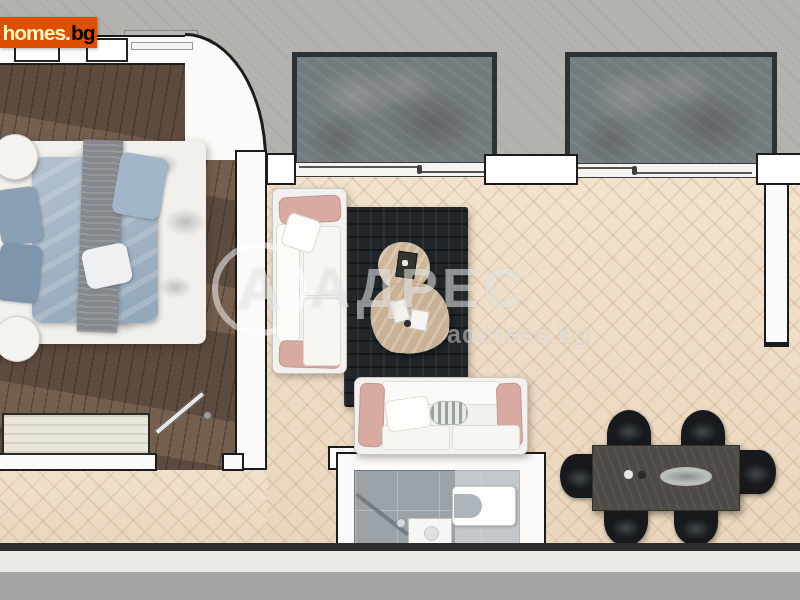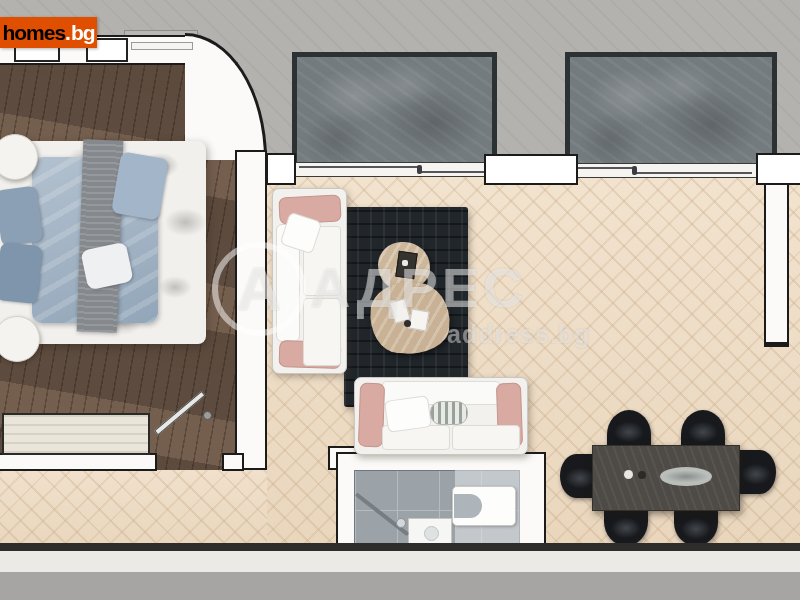--- a/index.html
+++ b/index.html
@@ -168,23 +168,23 @@
   
   #wm-ring{left:212px;top:242px;width:94px;height:94px;border-radius:50%;border:6px solid rgba(255,255,255,.5);
     box-sizing:border-box;text-align:center;line-height:82px;font-size:62px;font-weight:bold;color:rgba(255,255,255,.5);
     text-shadow:0 0 2px rgba(80,80,80,.2);}
   #wm-title{left:310px;top:260px;font-size:56px;font-weight:bold;letter-spacing:4px;line-height:1;
     color:rgba(255,255,255,.48);text-shadow:0 0 2px rgba(80,80,80,.2);}
   #wm-sub{left:447px;top:320px;font-size:25px;font-weight:bold;letter-spacing:1px;color:rgba(255,255,255,.42);
     text-shadow:0 0 2px rgba(80,80,80,.2);}
   #logo{left:0;top:17px;width:97px;height:31px;background:#e04e00;display:flex;align-items:center;justify-content:center;
     box-shadow:1px 1px 3px rgba(0,0,0,.3);}
-  #logo .p{color:#000000;font-weight:bold;font-size:21px;letter-spacing:-1px;}
+  #logo .p{color:#fef9c3;font-weight:bold;font-size:21px;letter-spacing:-1px;}
   #logo .d{color:#ffffff;font-weight:bold;font-size:21px;}
-  #logo .s{color:#ffffff;font-weight:bold;font-size:21px;letter-spacing:-1px;}
+  #logo .s{color:#000000;font-weight:bold;font-size:21px;letter-spacing:-1px;}
 
   .z1{z-index:1}.z2{z-index:2}.z3{z-index:3}.z4{z-index:4}.z5{z-index:5}
   .z6{z-index:6}.z7{z-index:7}.z8{z-index:8}.z9{z-index:9}.z10{z-index:10}
 </style>
 </head>
 <body>
 
 <div id="stage">
 
   <div class="abs parquet z1" id="living-floor"></div>

